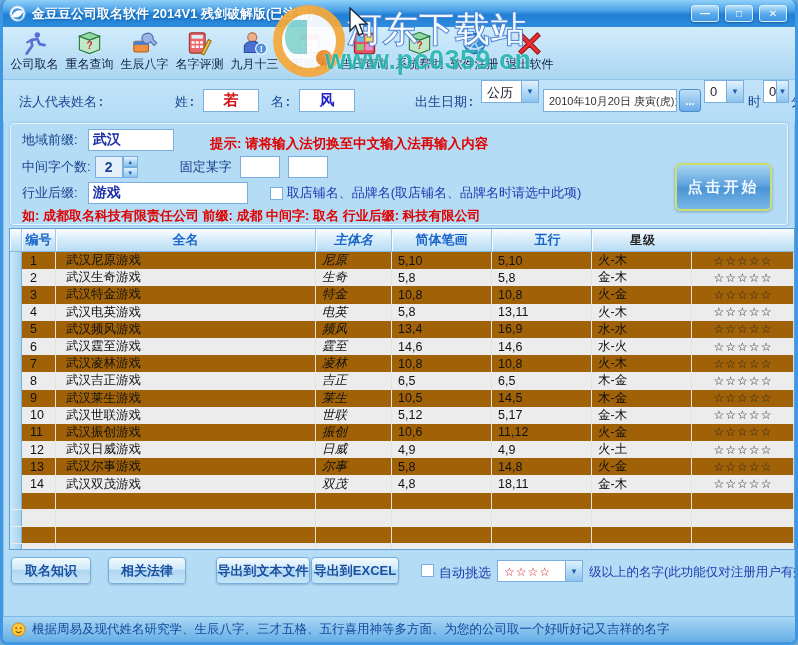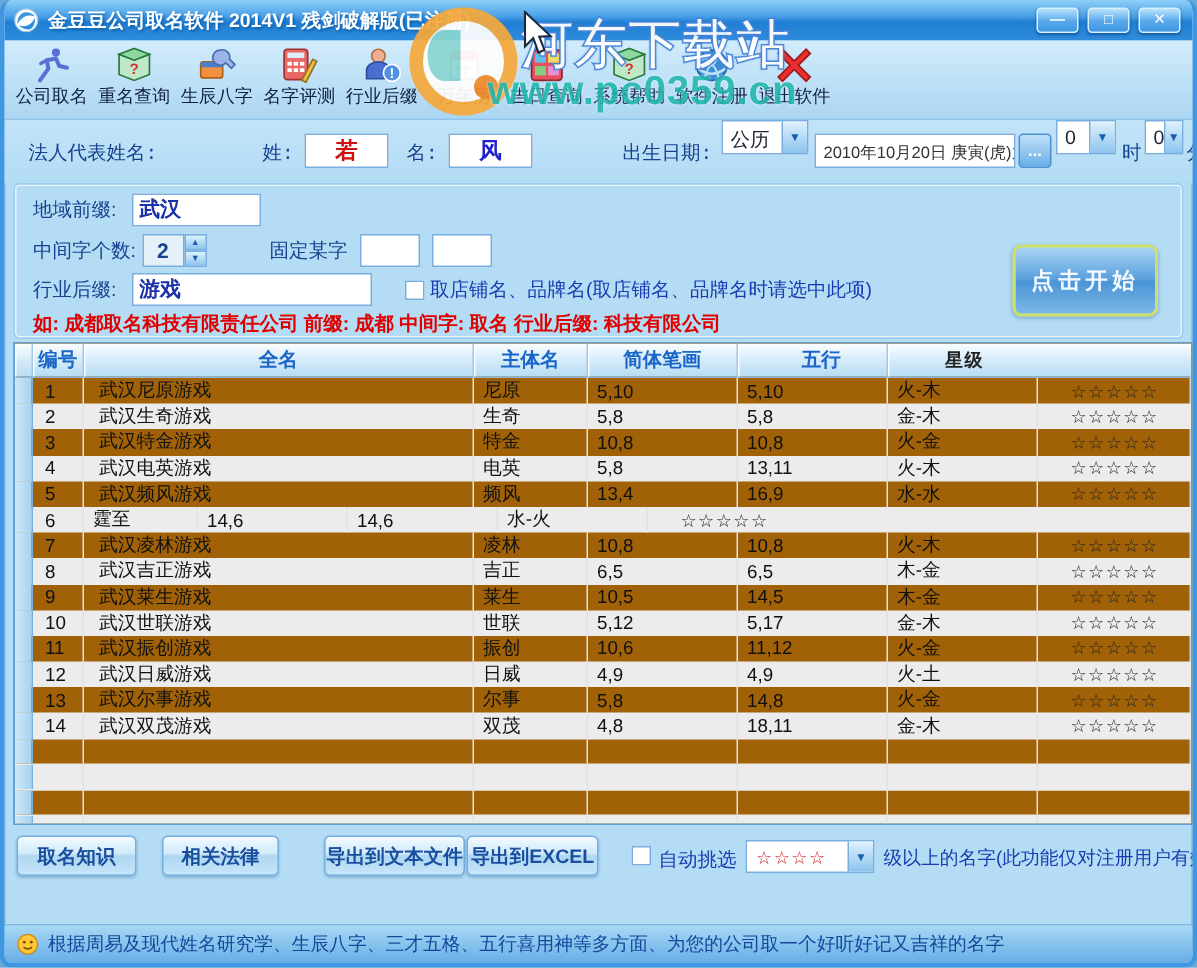--- a/index.html
+++ b/index.html
@@ -110,21 +110,21 @@
     font-weight:bold; font-size:13px; border-right:1px solid #9fc8e8;
     box-shadow: inset 1px 0 0 #fff; white-space:nowrap; }
   .tbody { flex:1; overflow:hidden; }
   .trow { display:flex; height:17.2px; font-size:12.5px; color:#111; }
   .trow.even { background:#ececec; }
   .trow.empty { border-bottom:1px solid #ebebeb; }
   .td { display:flex; align-items:center; border-right:1px solid #e2e2e2;
     white-space:nowrap; overflow:hidden; }
   .td.sel { background:linear-gradient(90deg,#cde9fa,#a6d2ef); border-right:1px solid #7ab0dc; }
   .c-sel { width:12px; } .c-no { width:34px; padding-left:8px; }
-  .c-full { width:260px; padding-left:10px; } .c-main { width:76px; padding-left:6px; }
+  .c-full { width:260px; padding-left:10px; } .c-main { width:76px; padding-left:6px;font-style:italic; }
   .c-simp { width:100px; padding-left:6px;text-align:center; } .c-kx { width:100px; padding-left:6px; }
   .c-wx { width:100px; padding-left:6px; }
   .c-star { width:102px; justify-content:center; font-size:12px; letter-spacing:1px;
     color:#222; border-right:none; }
 
   
   .footer { position:absolute; left:0; top:556px; right:0; height:30px; }
   .btn { position:absolute; top:1px; height:27px; border-radius:4px;
     border:1px solid #76aedd; color:#1a4fa0; font-weight:bold; font-size:13px;
     display:flex; align-items:center; justify-content:center;
@@ -209,21 +209,21 @@
         </svg>
       <span class="tool-label">名字评测</span>
     </div>
     <div class="tool-item">
       <svg viewBox="0 0 24 24">
           <circle cx="10" cy="6.5" r="4" fill="#f0b090" stroke="#b07040"></circle>
           <path d="M3 15 a7 5 0 0 1 14 0 v5 H3 Z" fill="#4a6fd0" stroke="#2a4fa0"></path>
           <circle cx="18" cy="16.5" r="5" fill="#5090e0" stroke="#fff"></circle>
           <text x="18" y="19.6" font-size="8.5" fill="#fff" text-anchor="middle" font-weight="bold">!</text>
         </svg>
-      <span class="tool-label">行业后缀</span>
+      <span class="tool-label">九月十三</span>
     </div>
     <div class="tool-item">
       <svg viewBox="0 0 24 24">
           <rect x="4" y="4" width="16" height="16" rx="2" fill="#fff" stroke="#c06080"></rect>
           <rect x="4" y="4" width="16" height="5" fill="#e87090"></rect>
           <g fill="#e8a0b8">
             <rect x="7" y="12" width="3" height="2.5"></rect>
             <rect x="11.5" y="12" width="3" height="2.5"></rect>
             <rect x="7" y="16" width="3" height="2.5"></rect>
             <rect x="11.5" y="16" width="3" height="2.5"></rect>
@@ -297,20 +297,21 @@
       <span class="arrow" style="width:12px">▼</span>
     </div>
     <span class="lbl" style="left:788px">分</span>
   </div>
 
   <div class="group">
     <div class="grow" style="top:6px">
       <span class="lbl">地域前缀:</span>
       <input class="ginp" style="margin-left: 10px; width: 86px;" value="武汉">
     </div>
+    <span class="tip-red">提示: 请将输入法切换至中文输入法再输入内容</span>
     <div class="grow" style="top:33px">
       <span class="lbl">中间字个数:</span>
       <span class="spinner" style="margin-left:4px">
         <span class="spin-val">2</span>
         <span class="spin-btns">
           <span class="spin-btn">▲</span>
           <span class="spin-btn">▼</span>
         </span>
       </span>
       <span class="lbl" style="margin-left:42px">固定某字</span>
@@ -384,20 +385,21 @@
           <div class="td c-full">武汉频风游戏</div>
           <div class="td c-main">频风</div>
           <div class="td c-simp">13,4</div>
           <div class="td c-kx">16,9</div>
           <div class="td c-wx">水-水</div>
           <div class="td c-star">☆☆☆☆☆</div>
         </div>
         <div class="trow even">
           <div class="td c-sel sel"></div>
           <div class="td c-no">6</div>
+          <div class="td c-full">武汉霆至游戏</div>
           <div class="td c-main">霆至</div>
           <div class="td c-simp">14,6</div>
           <div class="td c-kx">14,6</div>
           <div class="td c-wx">水-火</div>
           <div class="td c-star">☆☆☆☆☆</div>
         </div>
         <div class="trow">
           <div class="td c-sel sel"></div>
           <div class="td c-no">7</div>
           <div class="td c-full">武汉凌林游戏</div>

